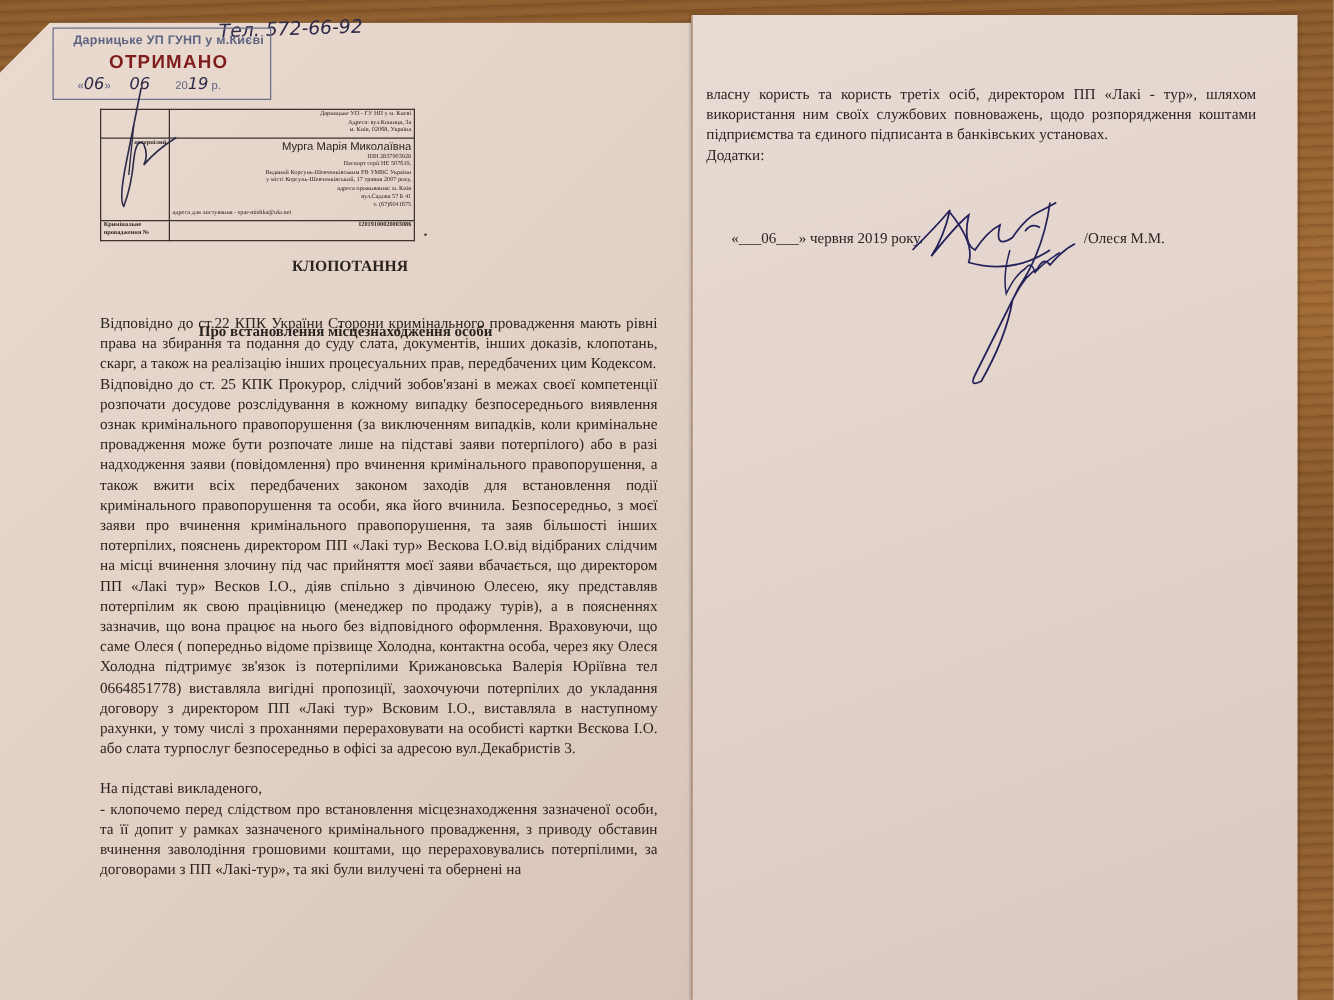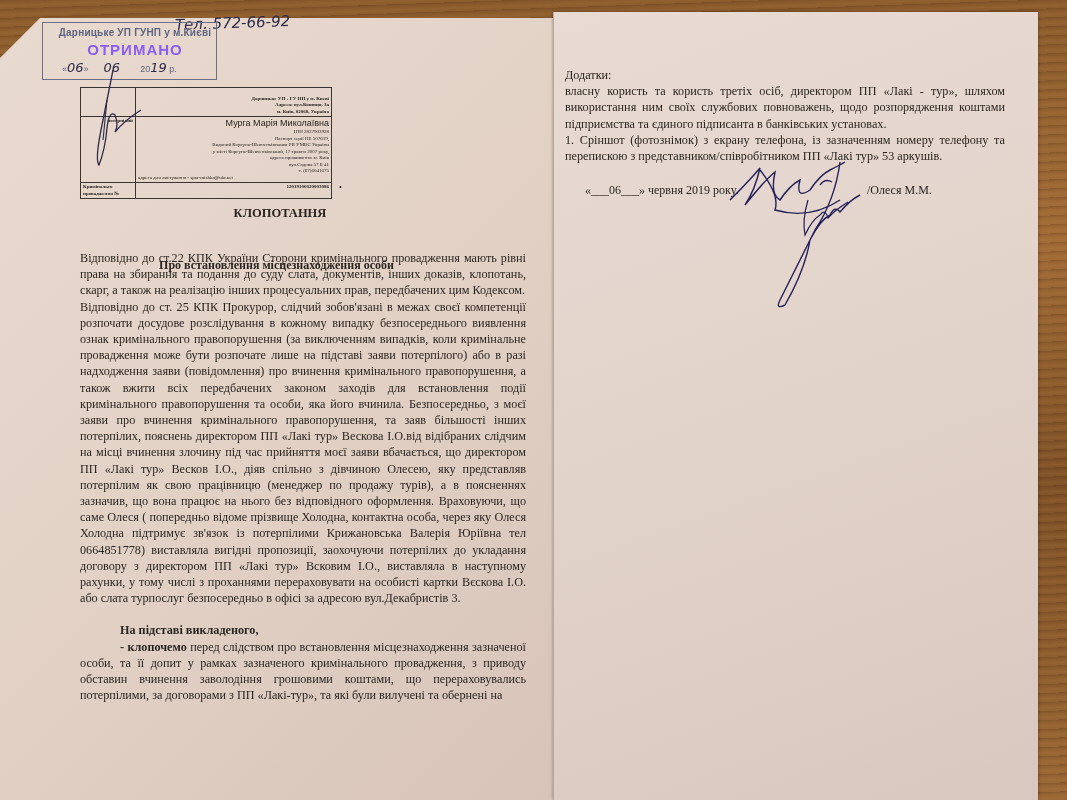--- a/index.html
+++ b/index.html
@@ -33,21 +33,21 @@
     
     .stamp {
       position: absolute; left: 42px; top: 22px; width: 175px; height: 58px;
       border: 1.5px solid #6a6f88;
       color: #5d6380;
       font-family: "Liberation Sans", "DejaVu Sans", sans-serif;
       text-align: center;
       padding-left: 11px;
     }
     .stamp-org { font-size: 10px; font-weight: bold; margin-top: 4px; letter-spacing: 0.2px; }
-    .stamp-received { font-size: 15px; font-weight: bold; margin-top: 3px; letter-spacing: 1px; color: #8b5cf6; }
+    .stamp-received { font-size: 15px; font-weight: bold; margin-top: 3px; letter-spacing: 1px; color: #7f1d1d; }
     .stamp-date { font-size: 9px; margin-top: 2px; text-align: left; padding-left: 8px; }
     .hw { font-family: "DejaVu Sans", sans-serif; font-style: italic; color: #2c2a48; }
     .stamp-date .hw { font-size: 13px; }
     .phone-note {
       position: absolute; left: 175px; top: 14px; font-size: 15px;
       transform: rotate(-2deg);
     }
 
     
     .hdr-table {
@@ -67,21 +67,21 @@
 
     
     .title { position: absolute; left: 0; width: 560px; top: 206px; text-align: center; font-weight: bold; font-size: 12.5px; }
     .subtitle { position: absolute; left: 0; width: 553px; top: 230px; text-align: center; font-weight: bold; font-size: 12px; margin-top: 28px; }
     .body-text {
       position: absolute; left: 80px; top: 250px; width: 446px;
       font-size: 12.2px; line-height: 16.2px; text-align: justify;
     }
     .body-text p { margin: 0; }
     .gap { height: 16px; }
-    b { font-weight: bold; margin-left: 40px; }
+    b { font-weight: normal; }
 
     .right-text {
       position: absolute; left: 565px; top: 67px; width: 440px;
       font-size: 12.2px; line-height: 16.2px; text-align: justify;
     }
     .sign-line {
       position: absolute; left: 565px; top: 183px; font-size: 12px; margin-left: 20px;
     }
     .sign-name { position: absolute; left: 867px; top: 183px; font-size: 12px; }
     .big-sig { position: absolute; left: 720px; top: 160px; width: 180px; height: 160px; }
@@ -148,23 +148,22 @@
   <p>Відповідно до ст.22 КПК України Сторони кримінального провадження мають рівні права на збирання та подання до суду слата, документів, інших доказів, клопотань, скарг, а також на реалізацію інших процесуальних прав, передбачених цим Кодексом.</p>
   <p>Відповідно до ст. 25 КПК Прокурор, слідчий зобов'язані в межах своєї компетенції розпочати досудове розслідування в кожному випадку безпосереднього виявлення ознак кримінального правопорушення (за виключенням випадків, коли кримінальне провадження може бути розпочате лише на підставі заяви потерпілого) або в разі надходження заяви (повідомлення) про вчинення кримінального правопорушення, а також вжити всіх передбачених законом заходів для встановлення події кримінального правопорушення та особи, яка його вчинила. Безпосередньо, з моєї заяви про вчинення кримінального правопорушення, та заяв більшості  інших потерпілих, пояснень директором ПП «Лакі тур» Вескова І.О.від відібраних слідчим на місці вчинення злочину під час прийняття моєї заяви вбачається, що директором ПП «Лакі тур» Весков І.О., діяв спільно з дівчиною Олесею, яку представляв потерпілим як свою працівницю (менеджер по продажу турів), а в поясненнях зазначив, що вона працює на нього без відповідного оформлення. Враховуючи, що саме Олеся ( попередньо відоме прізвище Холодна, контактна особа, через яку Олеся Холодна підтримує зв'язок із    потерпілими Крижановська Валерія     Юріївна тел 0664851778) виставляла вигідні пропозиції, заохочуючи потерпілих до укладання договору з директором ПП «Лакі тур» Всковим І.О., виставляла в наступному рахунки, у тому числі з проханнями перераховувати на особисті картки Вєскова І.О. або слата турпослуг безпосередньо в офісі за адресою вул.Декабристів 3.</p>
   <div class="gap"></div>
   <p><b>На підставі викладеного,</b></p>
   <p><b>- клопочемо</b><span> перед слідством про встановлення місцезнаходження зазначеної особи, та її допит у рамках зазначеного кримінального провадження, з приводу обставин вчинення заволодіння грошовими коштами, що перераховувались потерпілими, за договорами з ПП «Лакі-тур», та які були вилучені та обернені на</span></p>
 </div>
 
 <div class="page page-right"></div>
 
 <div class="right-text">
+  <p>власну користь та користь третіх осіб, директором ПП «Лакі - тур», шляхом використання ним своїх службових повноважень, щодо розпорядження коштами підприємства та єдиного підписанта в банківських установах.</p>
   <p>Додатки:</p>
-  <p>власну користь та користь третіх осіб, директором ПП «Лакі - тур», шляхом використання ним своїх службових повноважень, щодо розпорядження коштами підприємства та єдиного підписанта в банківських установах.</p>
-  <p>1. Сріншот (фотознімок) з екрану телефона, із зазначенням номеру телефону та перепискою з представником/співробітником  ПП «Лакі тур» 53 аркушів.</p>
 </div>
 
 <div class="sign-line">«___06___» червня 2019 року.</div>
 <div class="sign-name">/Олеся М.М.</div>
 
 <svg class="big-sig" viewBox="0 0 180 160">
   <path d="M10 40 Q30 20 40 8 Q35 30 25 45 Q45 20 55 12 Q50 35 60 40 Q70 25 80 20 Q75 40 90 30 Q100 15 110 10 Q120 5 125 2 M100 25 Q105 18 112 22" fill="none" stroke="#24215a" stroke-width="1.4"></path>
   <path d="M40 10 Q60 35 55 50 Q90 60 120 40 M120 2 Q115 40 95 70 Q75 110 60 140 Q55 150 65 145 Q85 110 90 80 Q100 60 110 55 Q115 45 120 52 Q130 40 140 35" fill="none" stroke="#24215a" stroke-width="1.4"></path>
   <path d="M88 40 Q82 60 85 75 Q92 60 100 55 Q105 48 108 58 Q115 50 128 42" fill="none" stroke="#24215a" stroke-width="1.2"></path>
 </svg>

